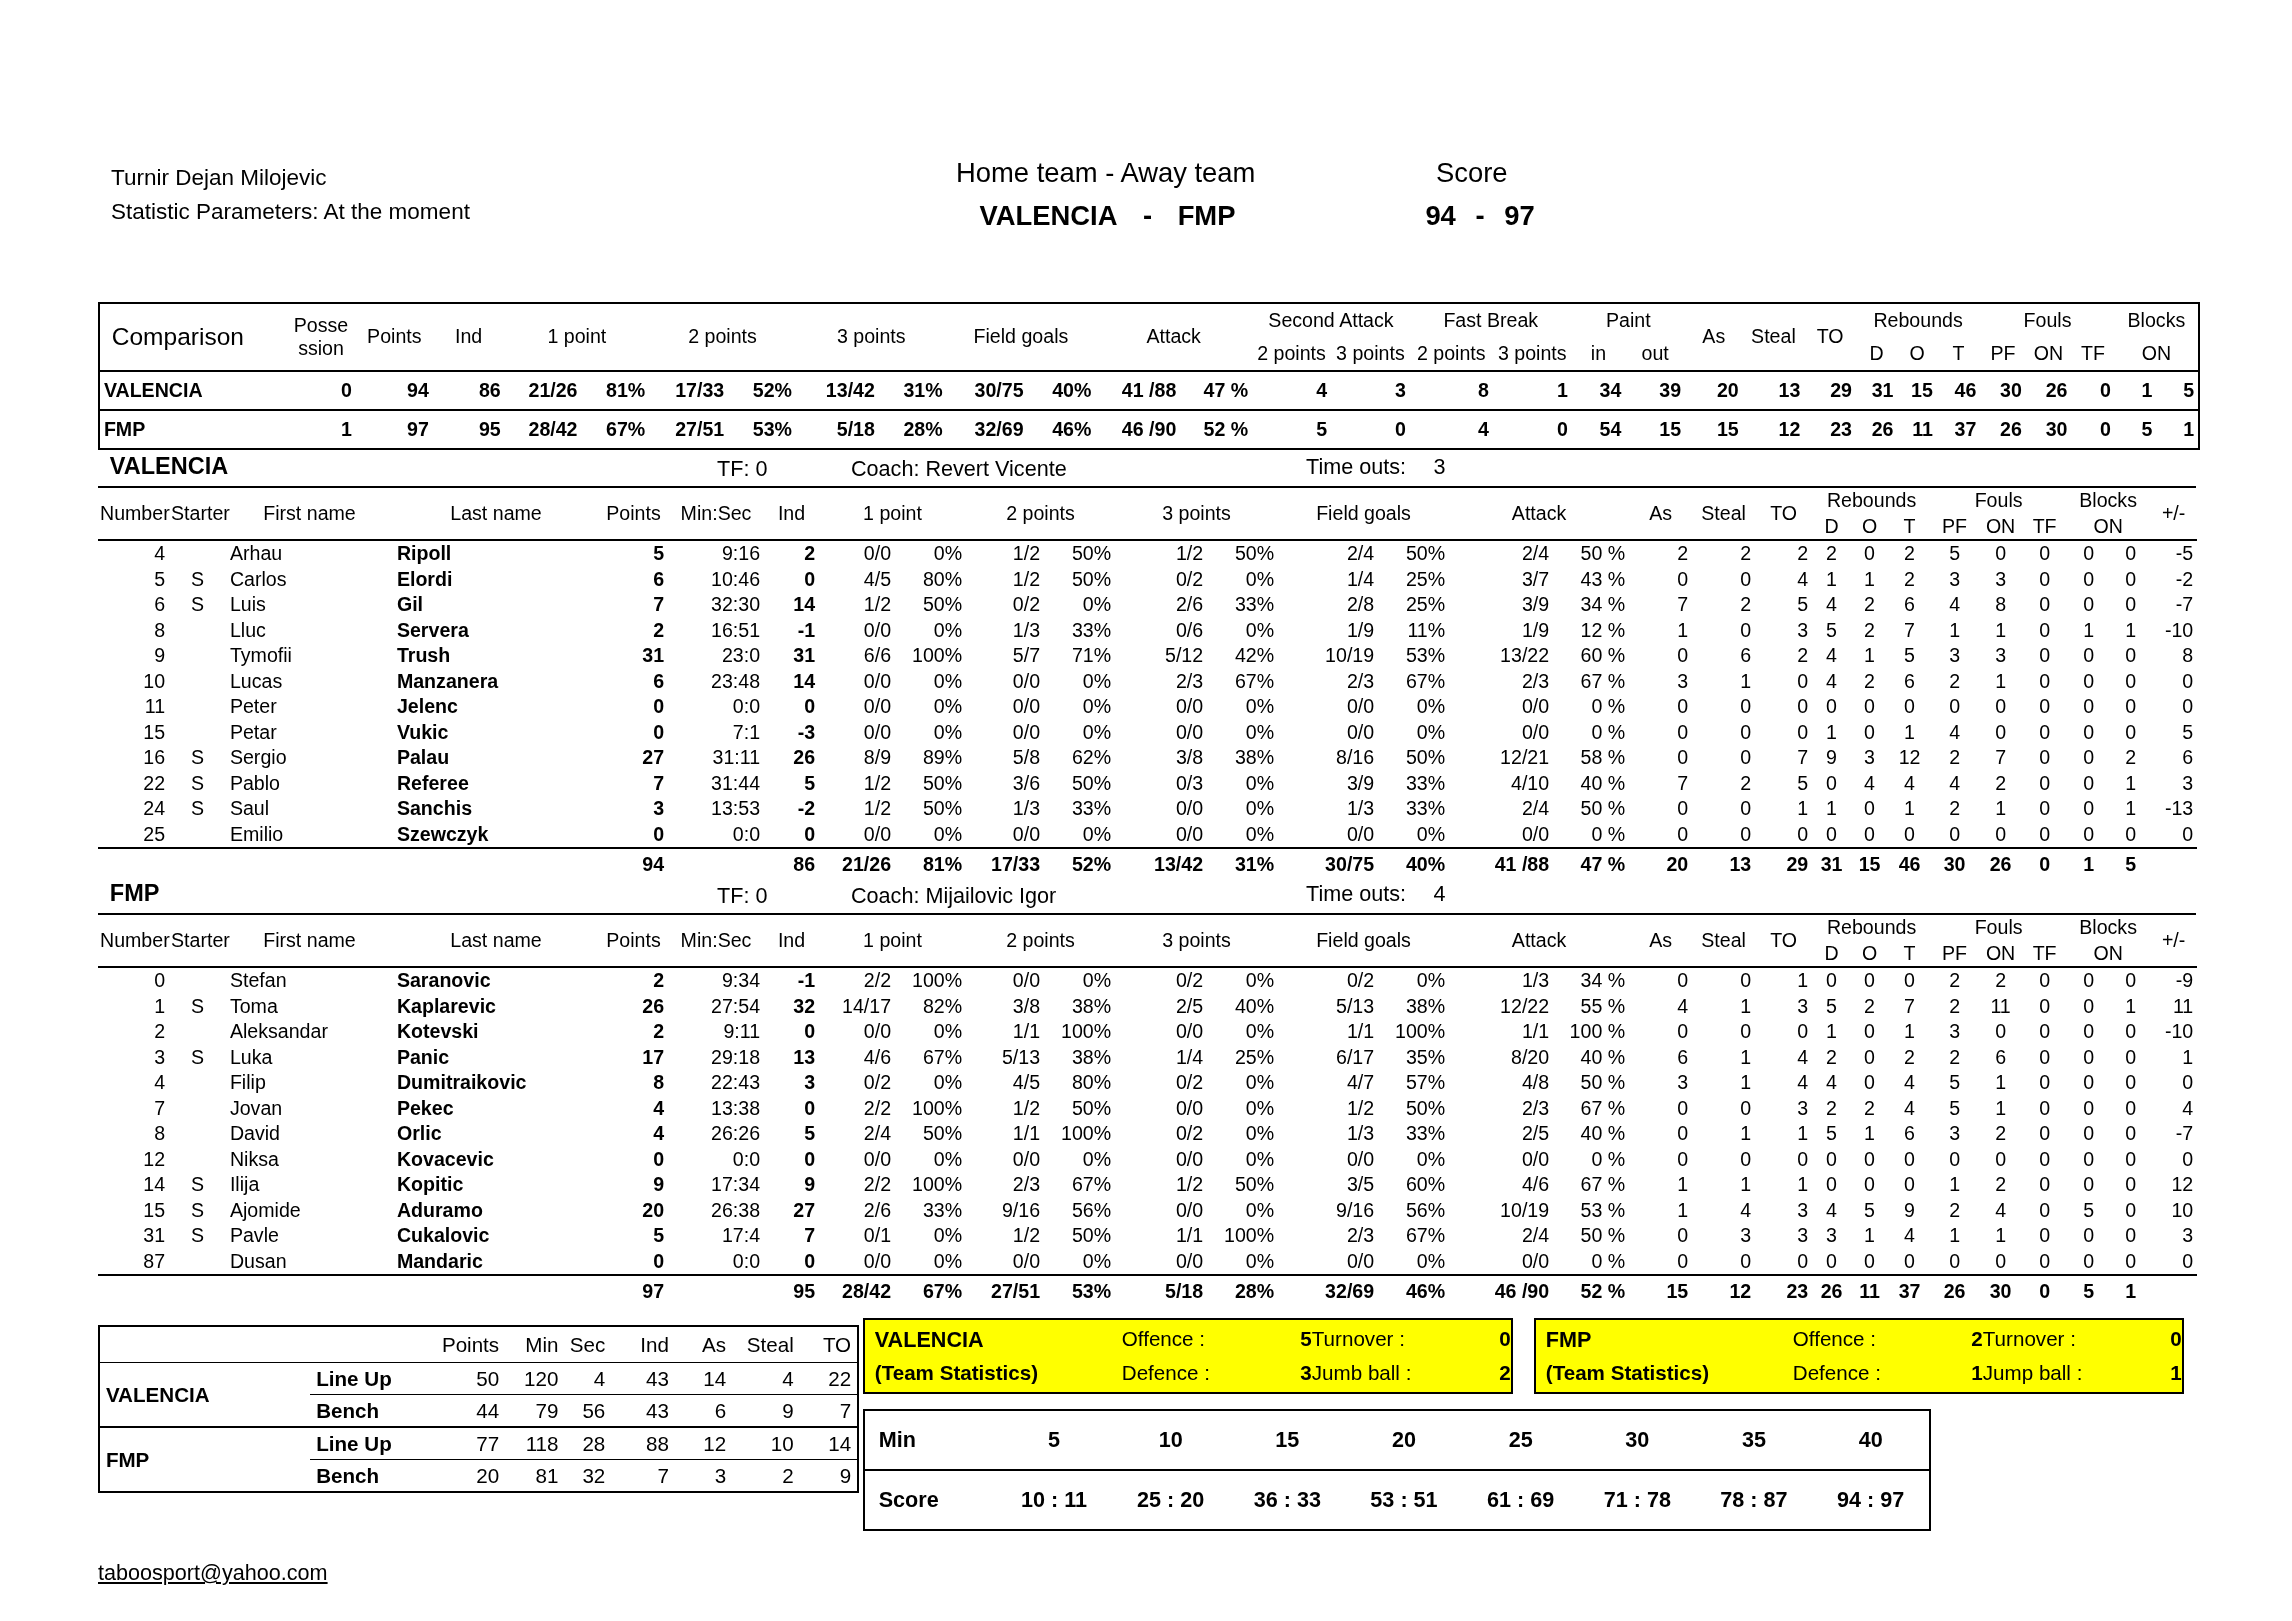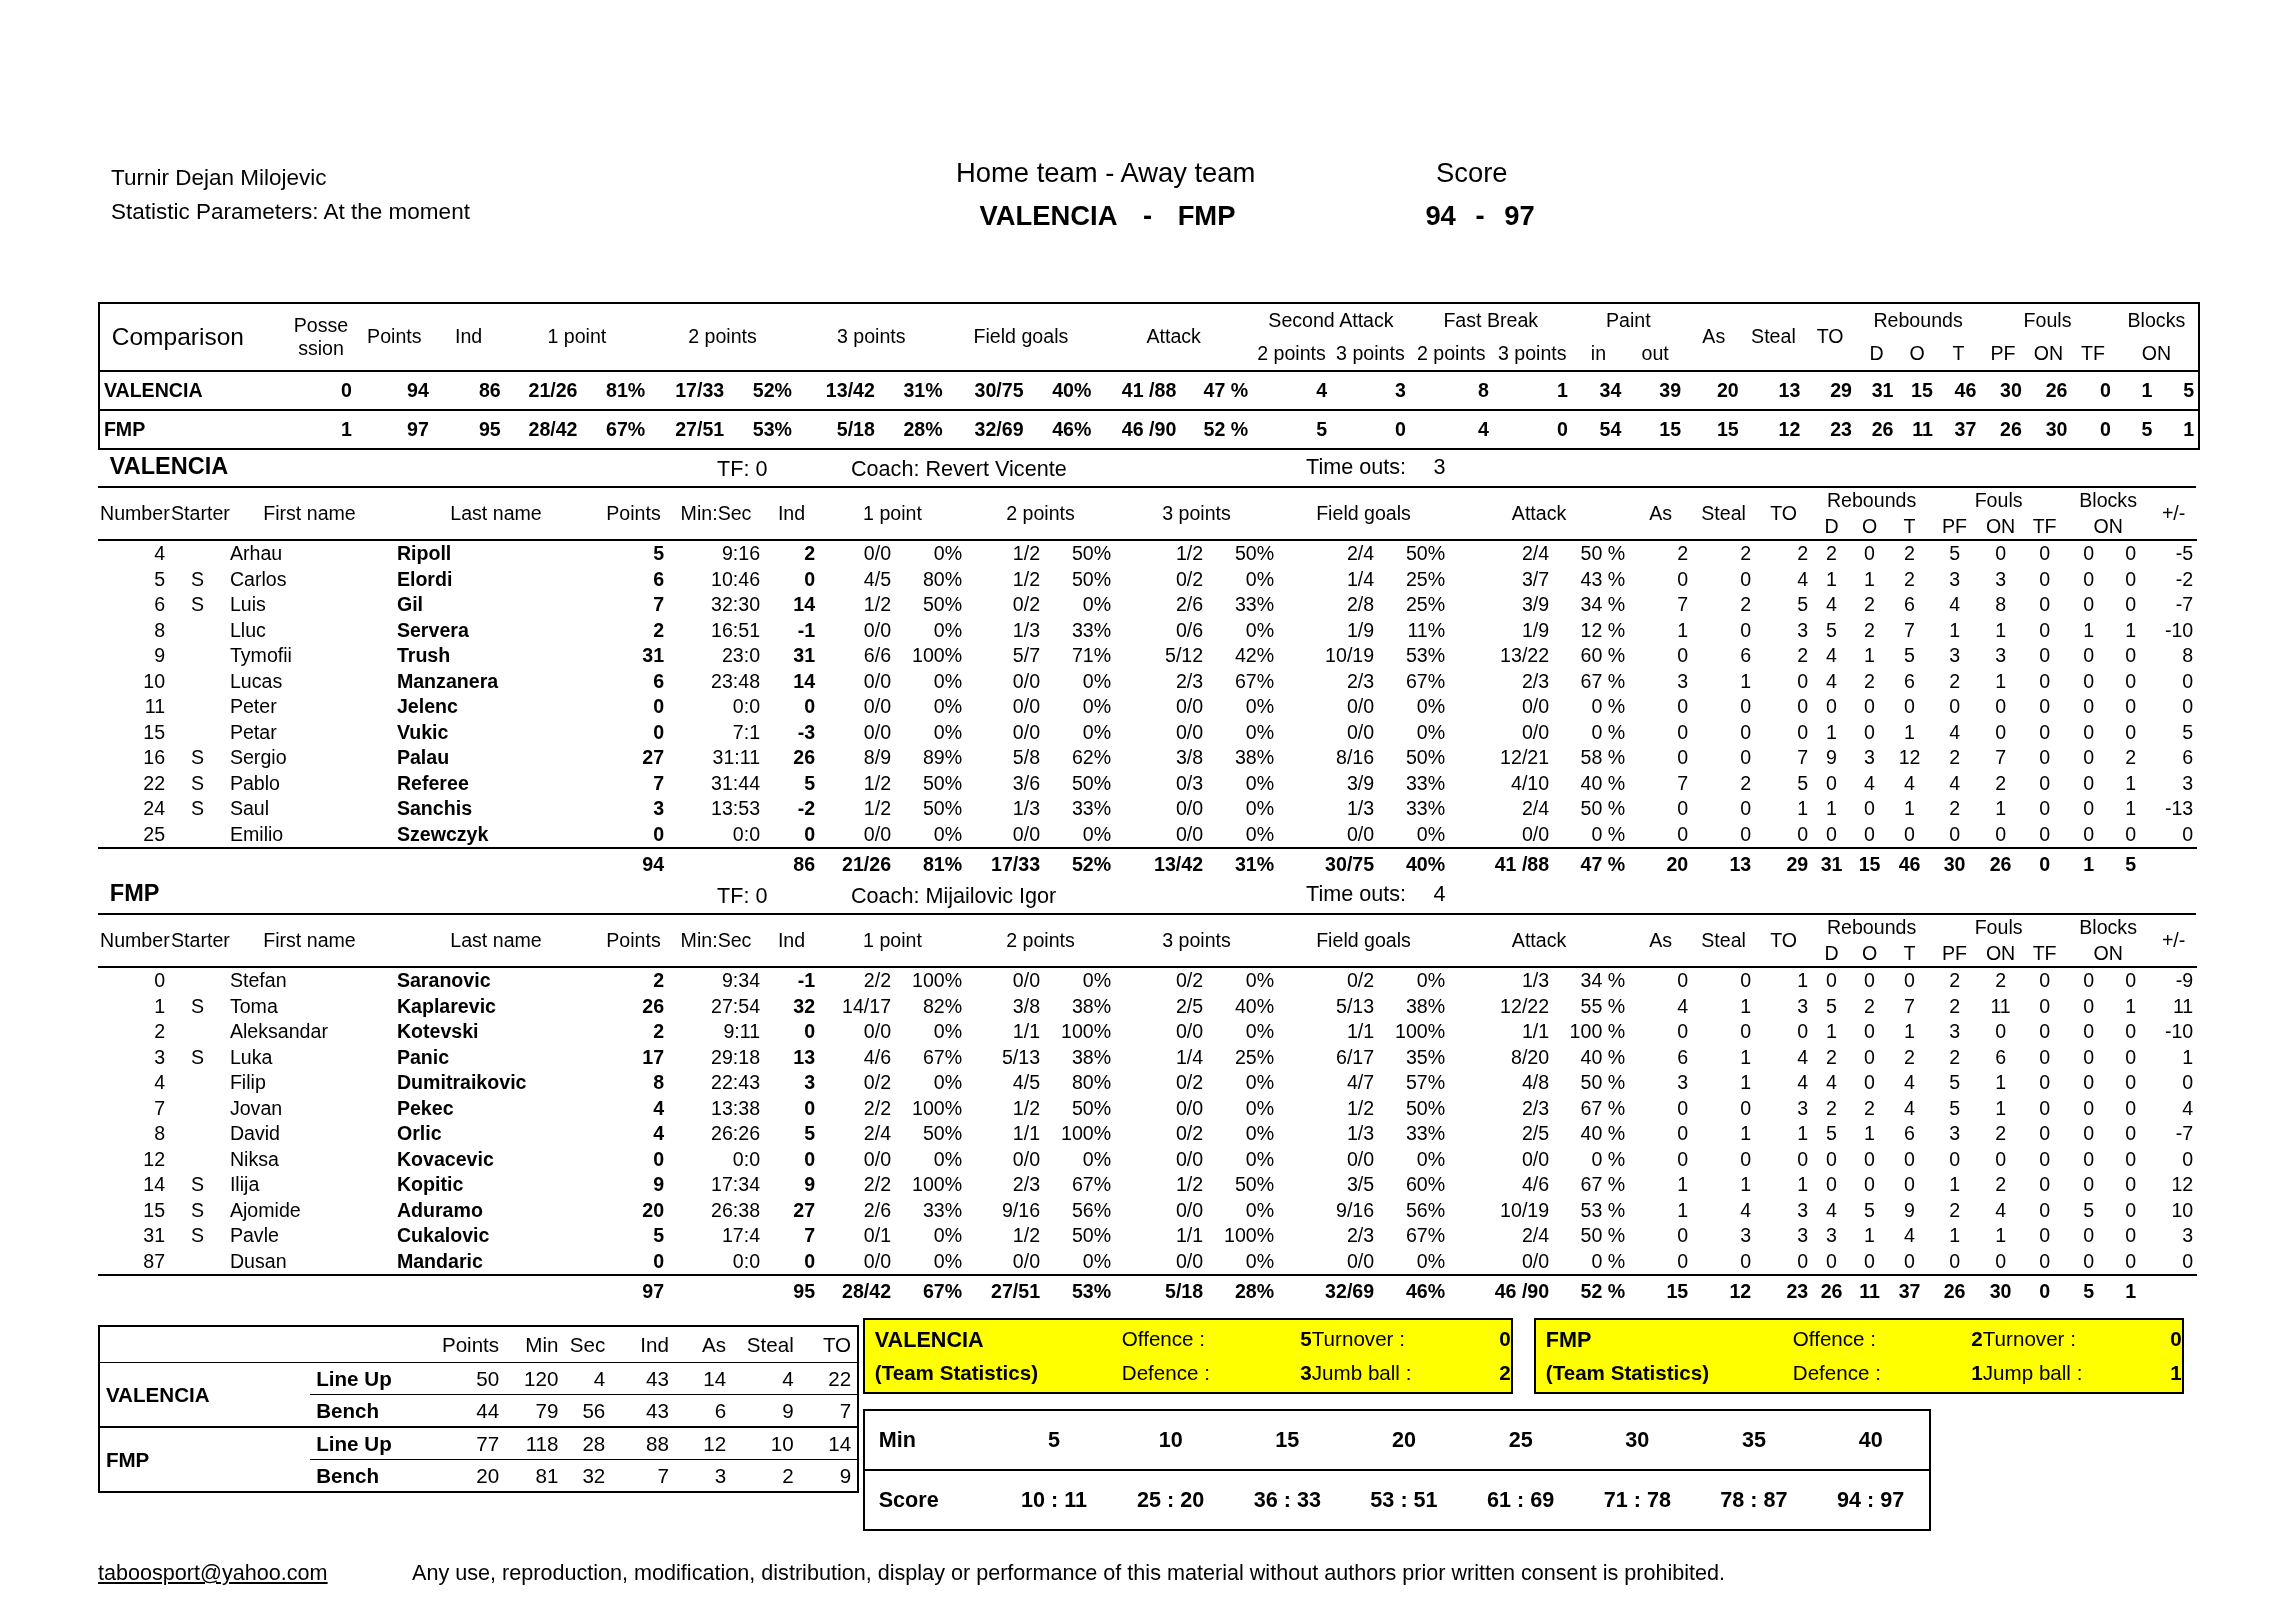--- a/index.html
+++ b/index.html
@@ -1316,16 +1316,15 @@
             <td>78 : 87</td>
             <td>94 : 97</td>
           </tr>
         </tbody>
     </table>
   </div>
 
   <div class="footer-line" style="left:98px">
     <a class="email">taboosport@yahoo.com</a>
   </div>
-  <div class="footer-line" style="left:412px">Any use, reproduction, modification, distribution, display or performance of this material without authors prior written consent is prohibited.</div>
 
 </div>
 
 
 </body></html>

